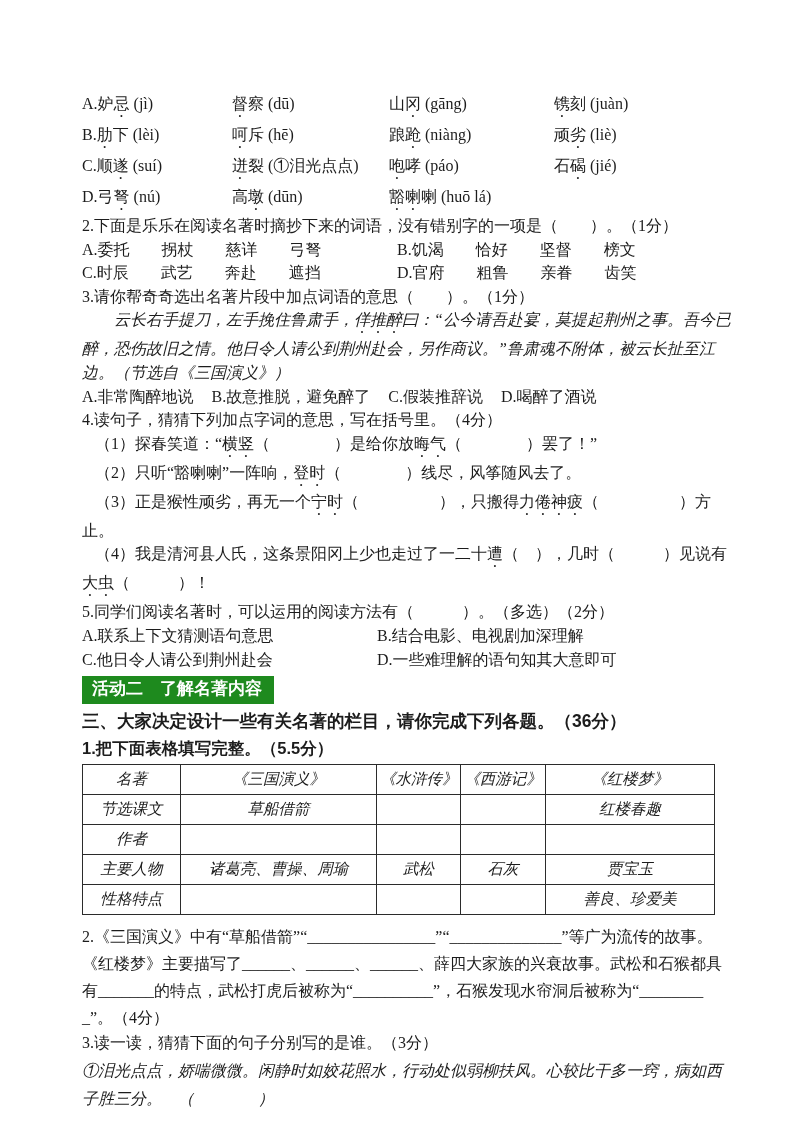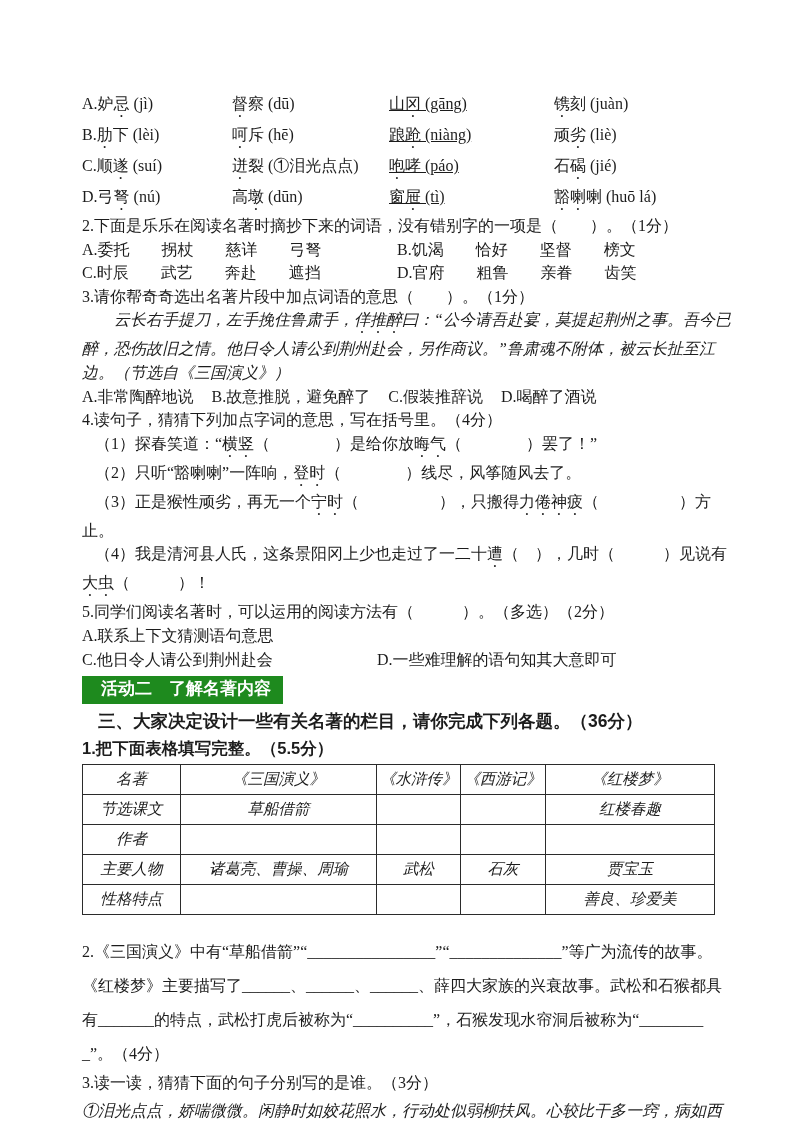--- a/index.html
+++ b/index.html
@@ -9,47 +9,47 @@
     background:#ffffff;
     box-sizing:border-box;
     padding:90px 62px 0 82px;
     font-family:"Liberation Serif","DejaVu Serif",serif;
     font-size:16px;color:#1c1c1c;
     overflow:hidden;
   }
   .q1-row{display:flex;line-height:28px;white-space:nowrap;}
   .q1-row .c0{width:150px;}
   .q1-row .c1{width:157px;}
-  .q1-row .c2{width:165px;text-decoration:underline;}
+  .q1-row .c2{width:165px;}
   .q1-row .c3{flex:1;}
   .sec{line-height:23.6px;}
   .tworow{display:flex;line-height:23.6px;align-items:flex-end;}
   .tworow .lft{width:315px;}
   .tworow5 .lft{width:295px;}
   .excerpt{font-style:italic;text-indent:2em;line-height:23.6px;}
   .opt4{display:flex;gap:18px;line-height:23.6px;white-space:nowrap;}
   .q4i{line-height:23.6px;text-indent:13px;}
   .emdot{
     -webkit-text-emphasis:filled dot;
     -webkit-text-emphasis-position:under right;
     text-emphasis:filled dot;
     text-emphasis-position:under right;
   }
   .banner{
     display:inline-block;
     background:#1e8a1e;color:#ffffff;
     font-family:"Liberation Sans","DejaVu Sans",sans-serif;
     font-weight:bold;font-size:17px;
-    padding:3px 12px 5px 19px;
+    padding:3px 12px 5px 10px;
     margin:5px 0 4px 0;
     line-height:20px;
   }
   .h3{
     font-family:"Liberation Sans","DejaVu Sans",sans-serif;
-    font-weight:bold;font-size:17.5px;line-height:27px;margin-left:16px;
+    font-weight:bold;font-size:17.5px;line-height:27px;
   }
   .sub1{
     font-family:"Liberation Sans","DejaVu Sans",sans-serif;
     font-weight:bold;font-size:16.5px;line-height:26px;
   }
   table.tbl{
     border-collapse:collapse;
     width:632px;
     margin:3px 0 6px 0;
     font-size:15.5px;
@@ -58,21 +58,21 @@
     border-radius:26px;
   }
   table.tbl td{
     border:1.2px solid #2b2b2b;
     height:29px;
     text-align:center;
     padding:0 3px;
     overflow:hidden;
     white-space:nowrap;
   }
-  .q2b{line-height:34px;margin-top:20px;word-break:break-all;}
+  .q2b{line-height:27px;margin-top:8px;word-break:break-all;}
   .q3bstem{line-height:24px;}
   .q3bitem{font-style:italic;line-height:27.5px;margin-top:2px;}
 </style>
 </head>
 <body>
 
 <div class="page">
 
   <div class="q1-row">
     <span class="c0"><span>A.妒</span><span class="emdot">忌</span><span> (jì)</span></span>
@@ -88,21 +88,20 @@
   </div>
   <div class="q1-row">
     <span class="c0"><span>C.顺</span><span class="emdot">遂</span><span> (suí)</span></span>
     <span class="c1"><span class="emdot">迸</span><span>裂 (①泪光点点)</span></span>
     <span class="c2"><span class="emdot">咆</span><span>哮 (páo)</span></span>
     <span class="c3"><span>石</span><span class="emdot">碣</span><span> (jié)</span></span>
   </div>
   <div class="q1-row">
     <span class="c0"><span>D.弓</span><span class="emdot">弩</span><span> (nú)</span></span>
     <span class="c1"><span>高</span><span class="emdot">墩</span><span> (dūn)</span></span>
-    <span class="c2"><span>窗</span><span class="emdot">屉</span><span> (tì)</span></span>
     <span class="c3"><span class="emdot">豁喇</span><span>喇 (huō lá)</span></span>
   </div>
 
   <div class="sec">2.下面是乐乐在阅读名著时摘抄下来的词语，没有错别字的一项是（　　）。（1分）</div>
   <div class="tworow">
     <span class="lft">A.委托　　拐杖　　慈详　　弓弩</span>
     <span>B.饥渴　　恰好　　坚督　　榜文</span>
   </div>
   <div class="tworow">
     <span class="lft">C.时辰　　武艺　　奔赴　　遮挡</span>
@@ -120,20 +119,21 @@
 
   <div class="sec">4.读句子，猜猜下列加点字词的意思，写在括号里。（4分）</div>
   <div class="q4i"><span>（1）探春笑道：“</span><span class="emdot">横竖</span><span>（　　　　）是给你放</span><span class="emdot">晦气</span><span>（　　　　）罢了！”</span></div>
   <div class="q4i"><span>（2）只听“豁喇喇”一阵响，</span><span class="emdot">登时</span><span>（　　　　）线尽，风筝随风去了。</span></div>
   <div class="q4i"><span>（3）正是猴性顽劣，再无一个</span><span class="emdot">宁时</span><span>（　　　　　）</span><span>，只搬得</span><span class="emdot">力倦神疲</span><span>（　　　　　）方止。</span></div>
   <div class="q4i"><span>（4）我是清河县人氏，这条景阳冈上少也走过了一二十</span><span class="emdot">遭</span><span>（　），几时</span><span>（　　　）见说有</span><span class="emdot">大虫</span><span>（　　　）！</span></div>
 
   <div class="sec">5.同学们阅读名著时，可以运用的阅读方法有（　　　）。（多选）（2分）</div>
   <div class="tworow tworow5">
     <span class="lft">A.联系上下文猜测语句意思</span>
+    <span>B.结合电影、电视剧加深理解</span>
   </div>
   <div class="tworow tworow5">
     <span class="lft">C.他日令人请公到荆州赴会</span>
     <span>D.一些难理解的语句知其大意即可</span>
   </div>
 
   <div>
     <span class="banner">活动二　了解名著内容</span>
   </div>
 

